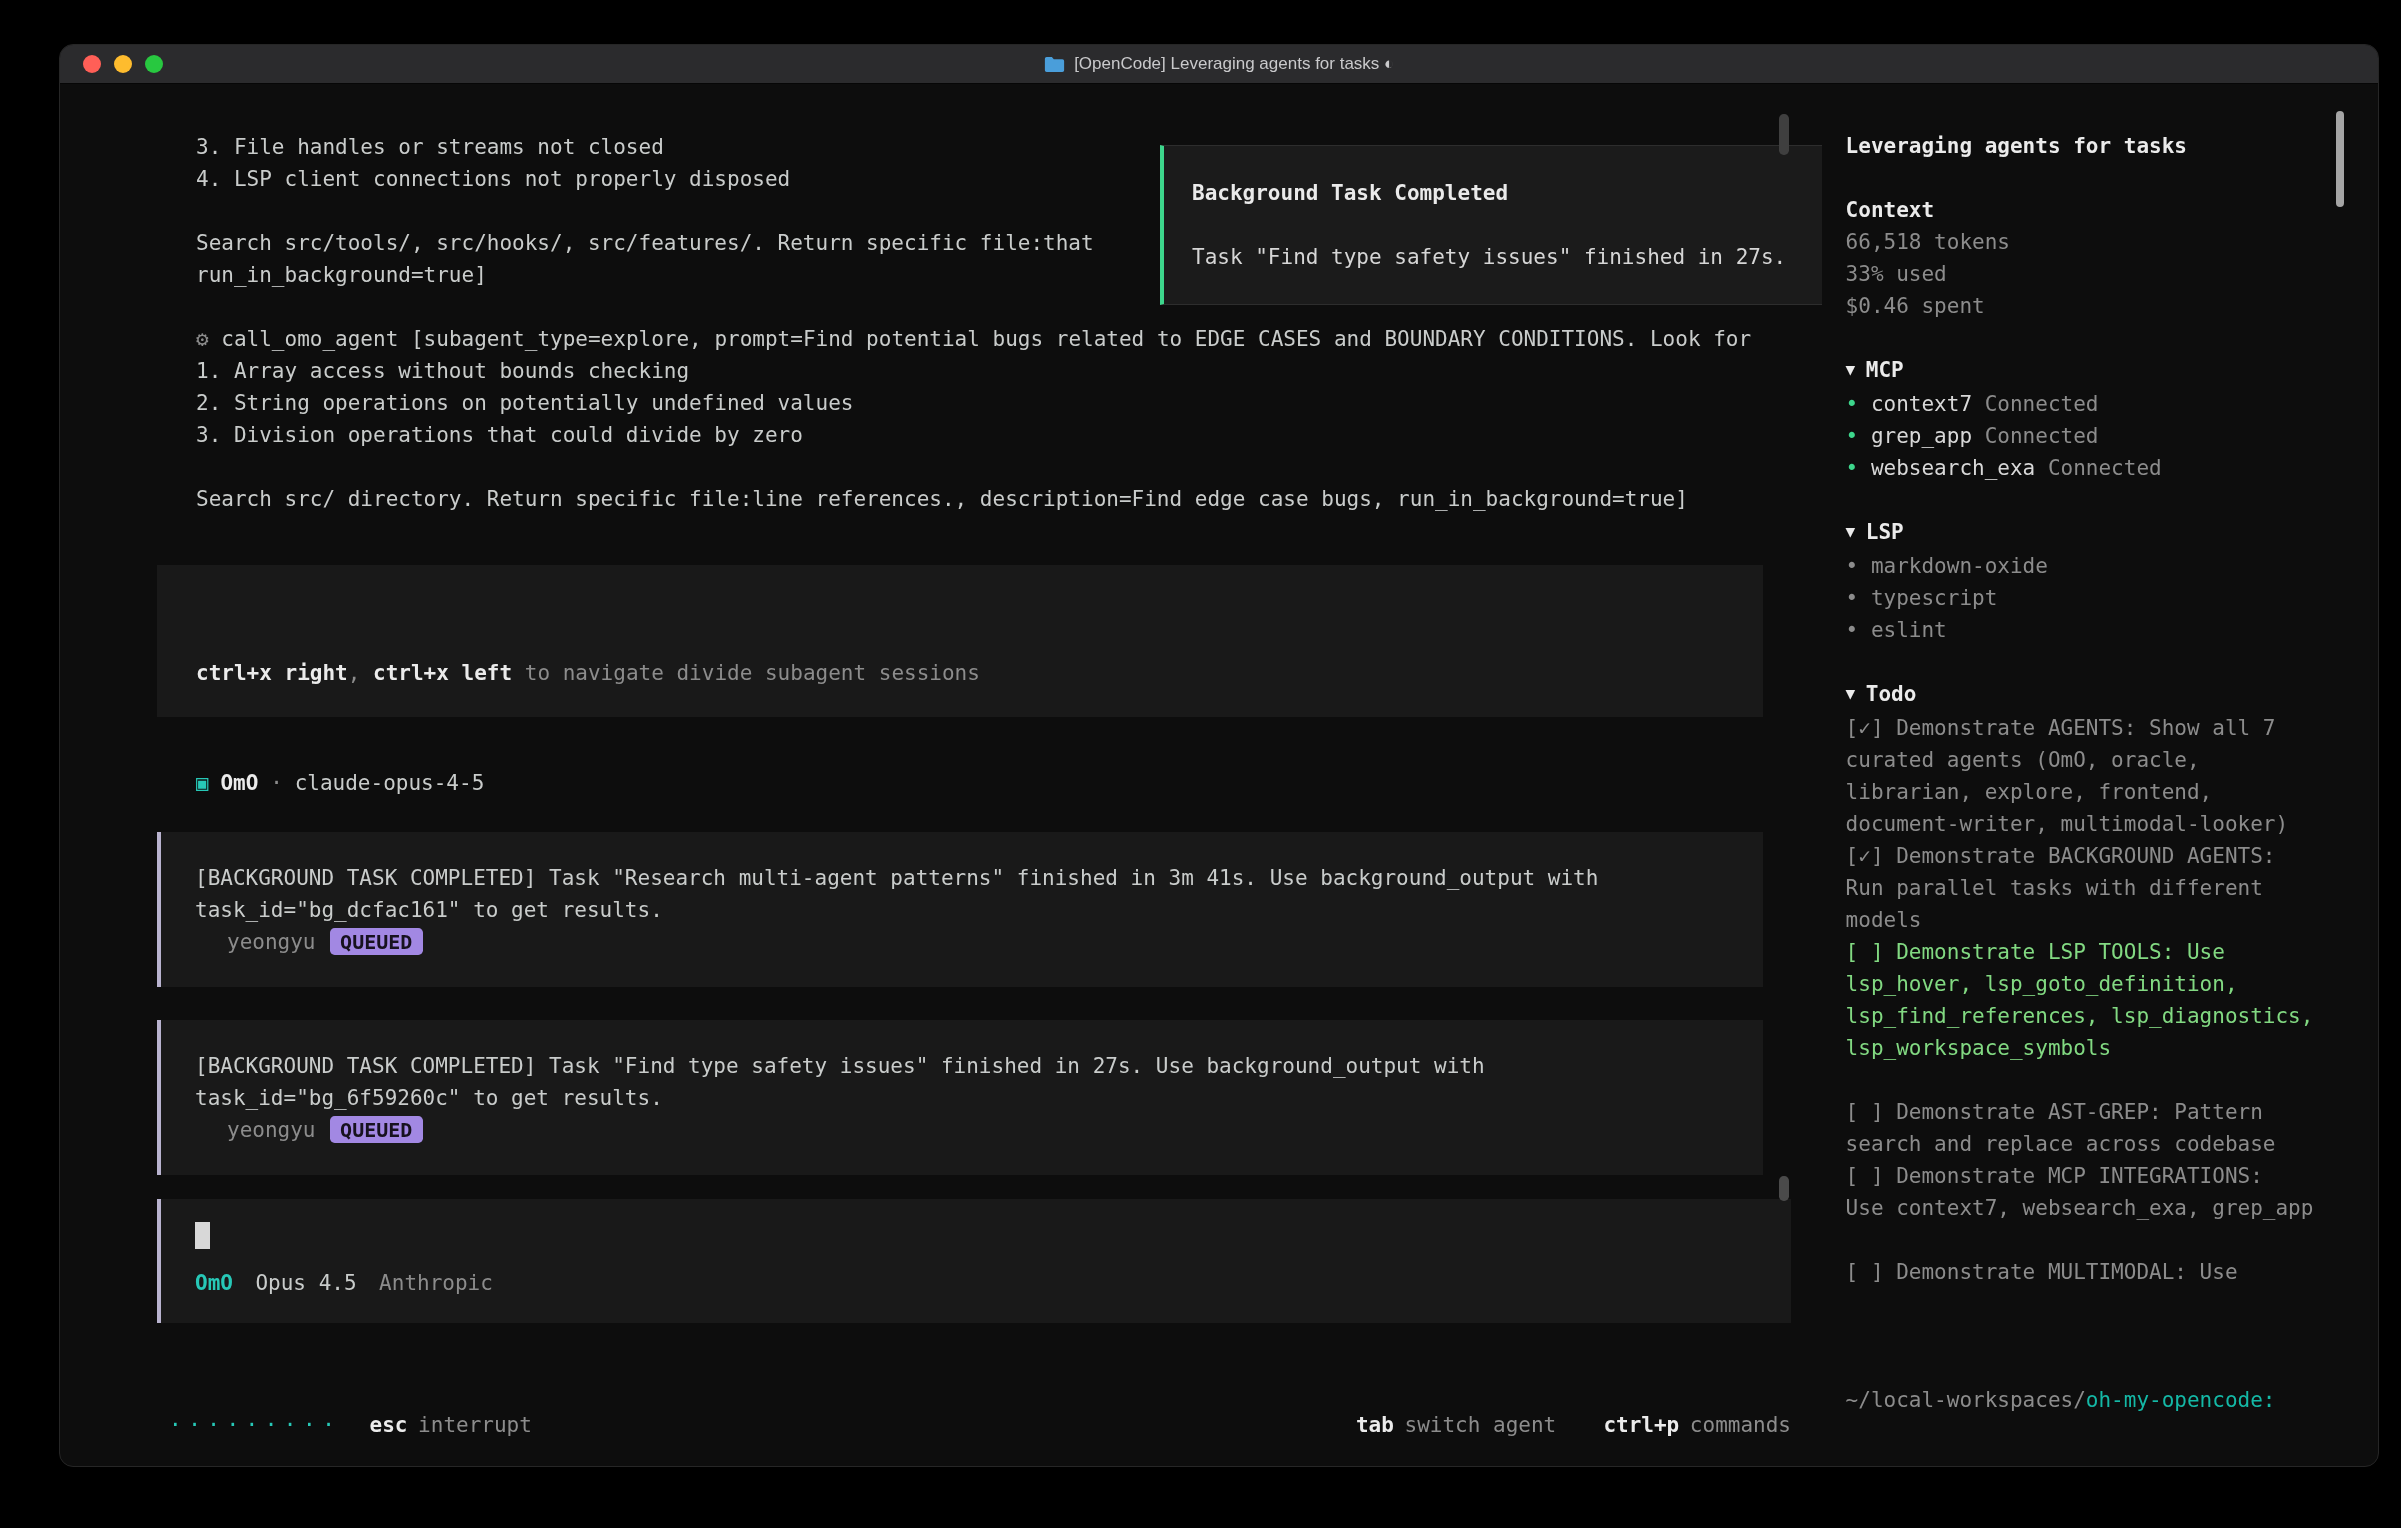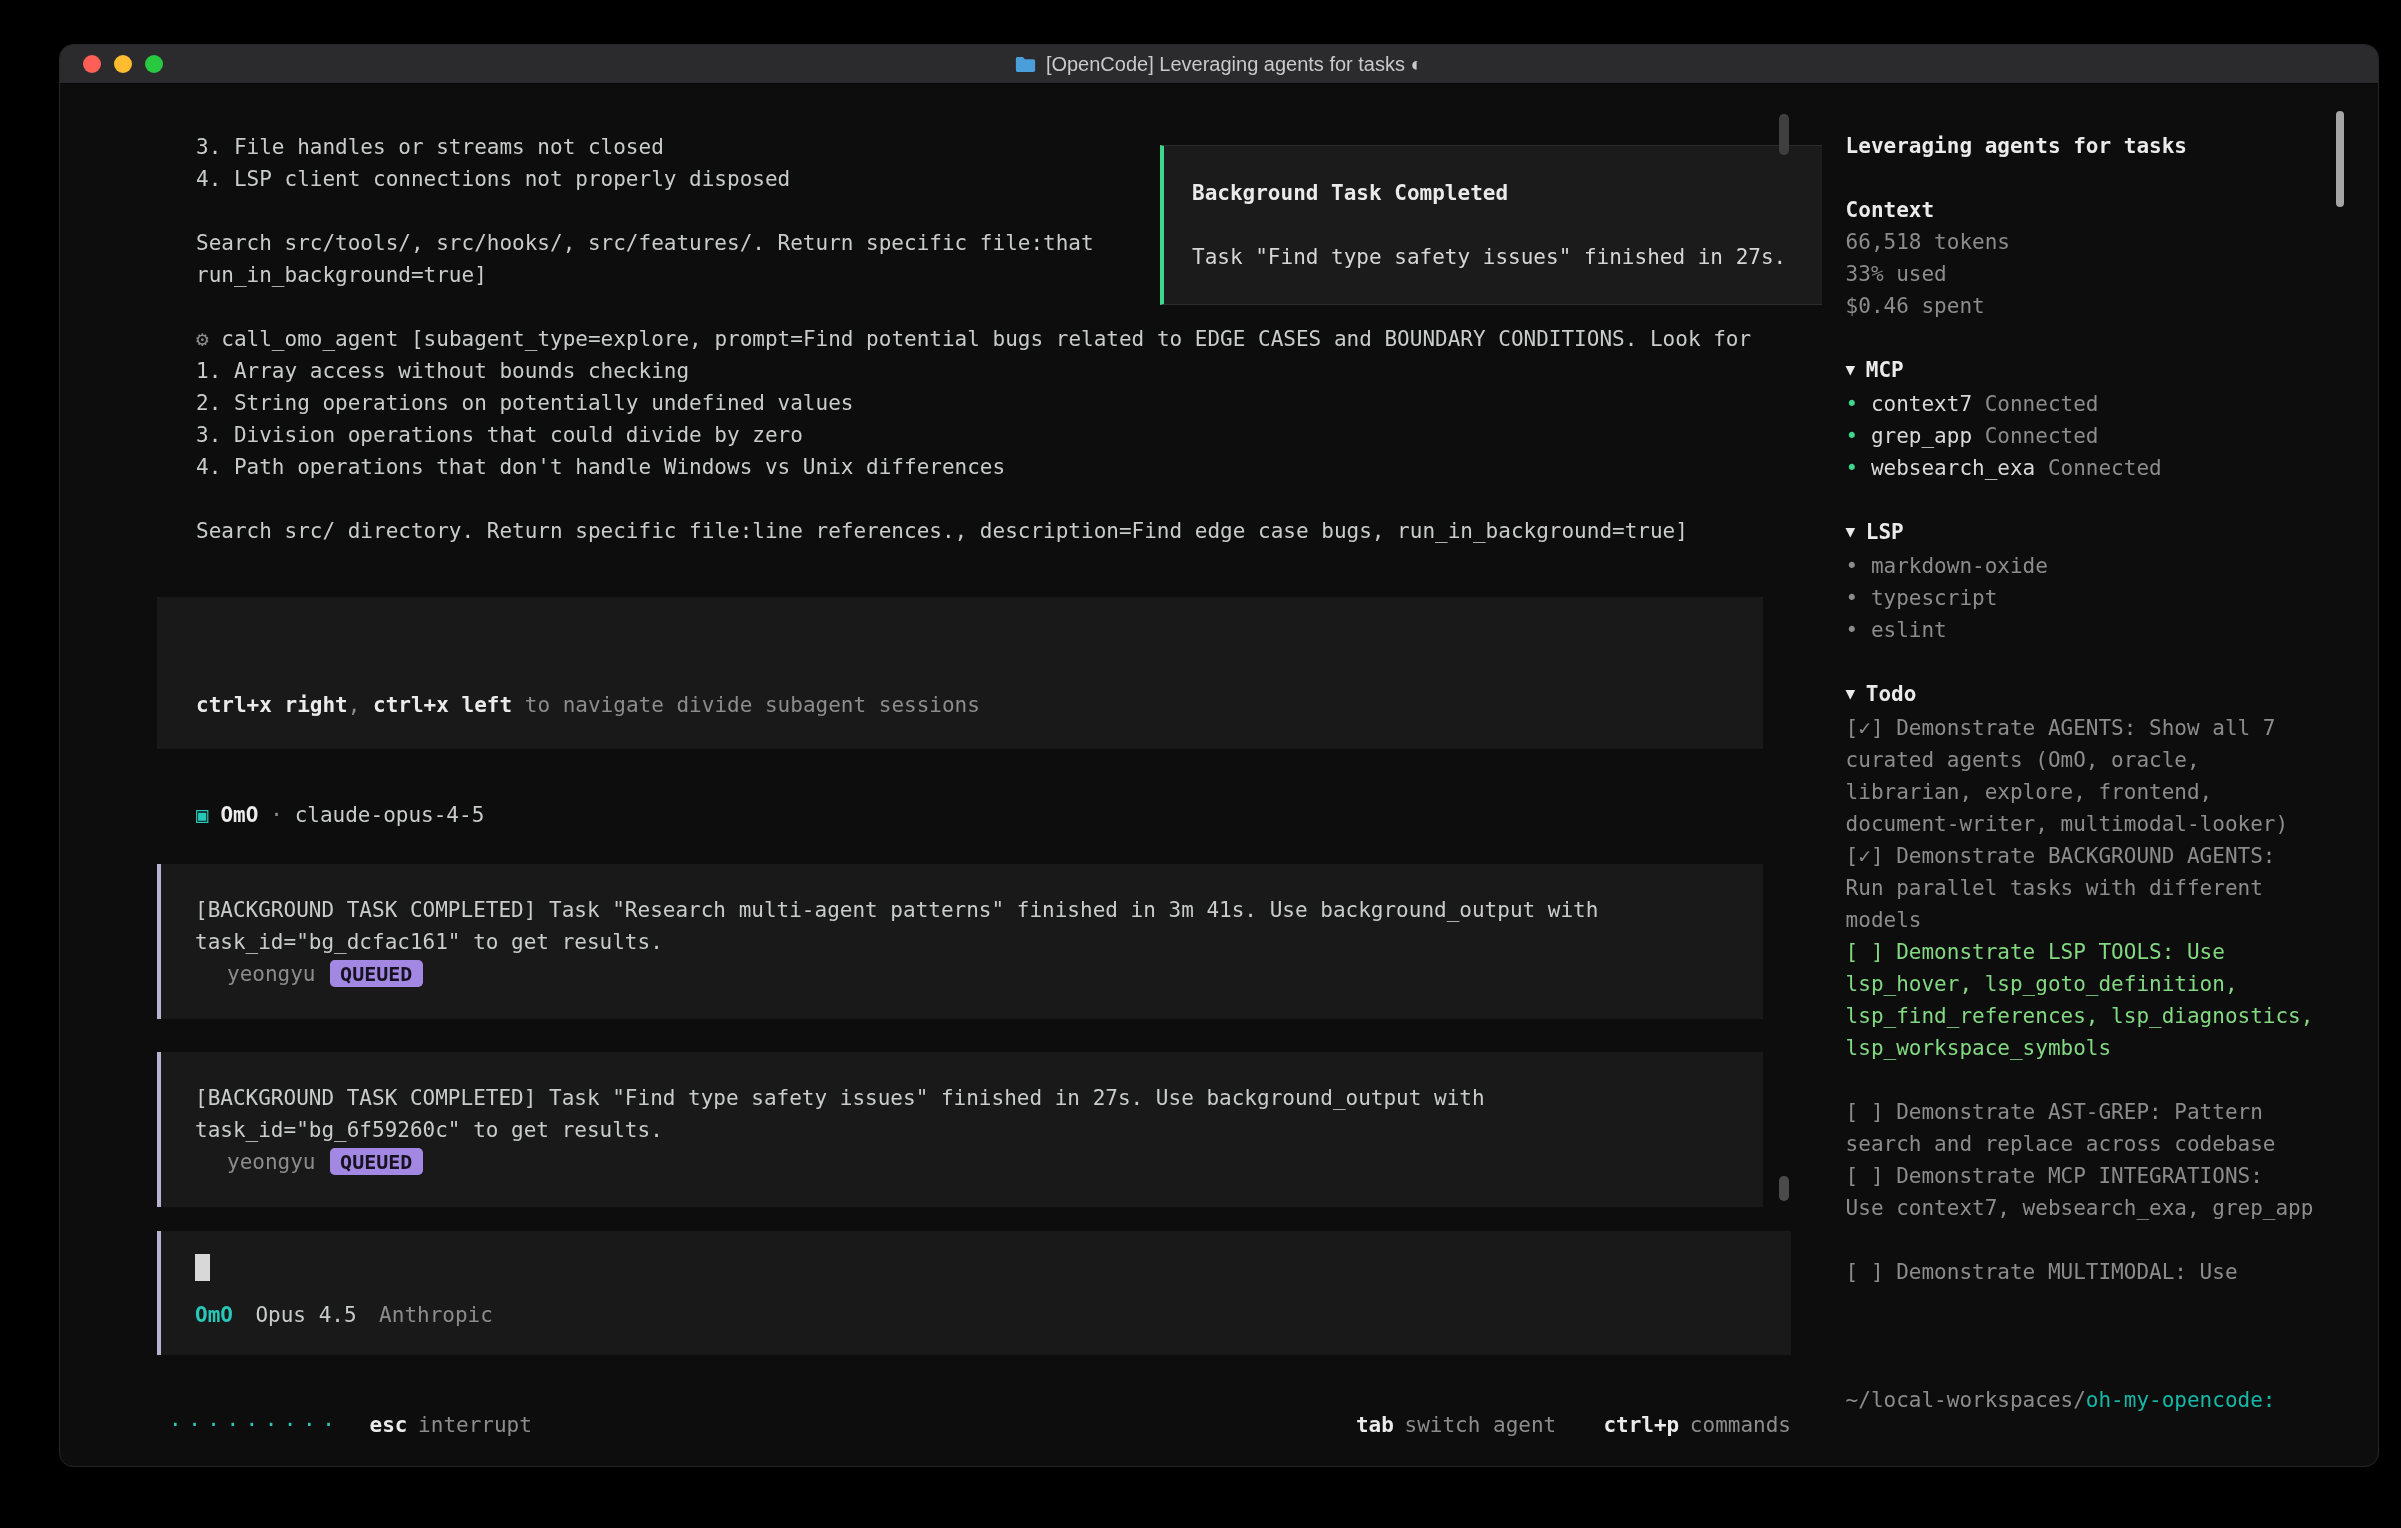--- a/index.html
+++ b/index.html
@@ -12,21 +12,21 @@
     border:0.6px solid #262626; box-shadow:0 23.6px 83px rgba(0,0,0,.85);
   }
 
   
   .titlebar { height:39px; background:#2b2b2d; border-bottom:0.6px solid #060606;
     display:flex; align-items:center; position:relative; }
   .traffic { position:absolute; left:22.5px; display:flex; gap:13px; }
   .tl { width:18.3px; height:18.3px; border-radius:50%; display:inline-block; }
   .tl.red { background:#ff5f57; } .tl.yellow { background:#febc2e; } .tl.green { background:#28c840; }
   .title-wrap { margin:0 auto; display:flex; align-items:center; gap:9.5px;
-    font-family:"Liberation Sans", sans-serif; font-size:20px; color:#c9c9cb; }
+    font-family:"Liberation Sans", sans-serif; font-size:17px; color:#c9c9cb; }
 
   .content { display:flex; height:1384px; }
 
   
   .main { position:relative; width:1762px; font-size:21px; line-height:32px;
     color:#c9cccb; overflow:hidden; }
   .fg { color:#c9cccb; }
   .fg-bold { color:#ebebeb; font-weight:bold; }
   .dim { color:#8c8c8c; }
   .teal { color:#27c8b7; }
@@ -118,21 +118,20 @@
             <div class="line"><span class="fg">3. File handles or streams not closed</span></div>
             <div class="line"><span class="fg">4. LSP client connections not properly disposed</span></div>
             <div class="line"><span class="fg"></span></div>
             <div class="line"><span class="fg">Search src/tools/, src/hooks/, src/features/. Return specific file:that</span></div>
             <div class="line"><span class="fg">run_in_background=true]</span></div>
             <div class="line"><span class="fg"></span></div>
             <div class="line"><span class="dim">⚙ </span><span class="fg">call_omo_agent</span><span class="fg"> [subagent_type=explore, prompt=Find potential bugs related to EDGE CASES and BOUNDARY CONDITIONS. Look for</span></div>
             <div class="line"><span class="fg">1. Array access without bounds checking</span></div>
             <div class="line"><span class="fg">2. String operations on potentially undefined values</span></div>
             <div class="line"><span class="fg">3. Division operations that could divide by zero</span></div>
-            <div class="line"><span class="fg">4. Path operations that don't handle Windows vs Unix differences</span></div>
             <div class="line"><span class="fg"></span></div>
             <div class="line"><span class="fg">Search src/ directory. Return specific file:line references., description=Find edge case bugs, run_in_background=true]</span></div>
           </div>
 
         <div class="oracle-panel">
           <div class="line">
             
           </div>
           <div class="line"></div>
           <div class="line" id="oracle-hint"><span class="fg-bold">ctrl+x right</span><span class="dim">, </span><span class="fg-bold">ctrl+x left</span><span class="dim"> to navigate divide subagent sessions</span></div>

